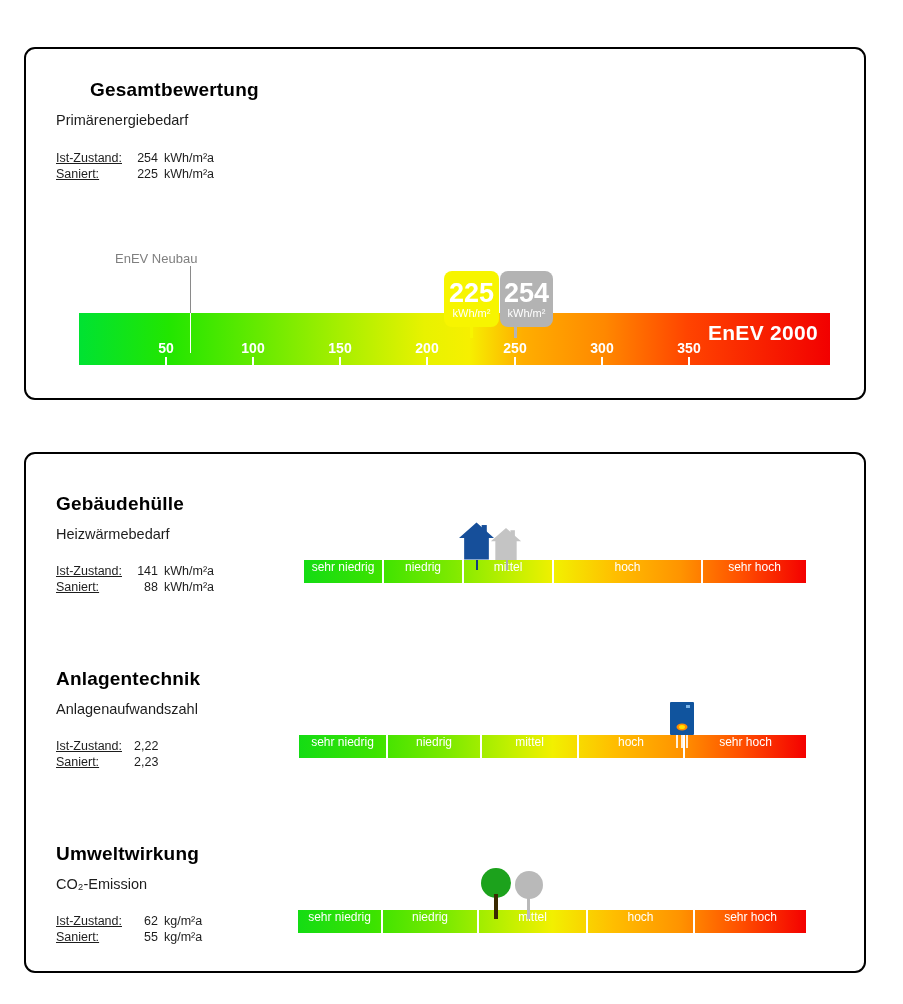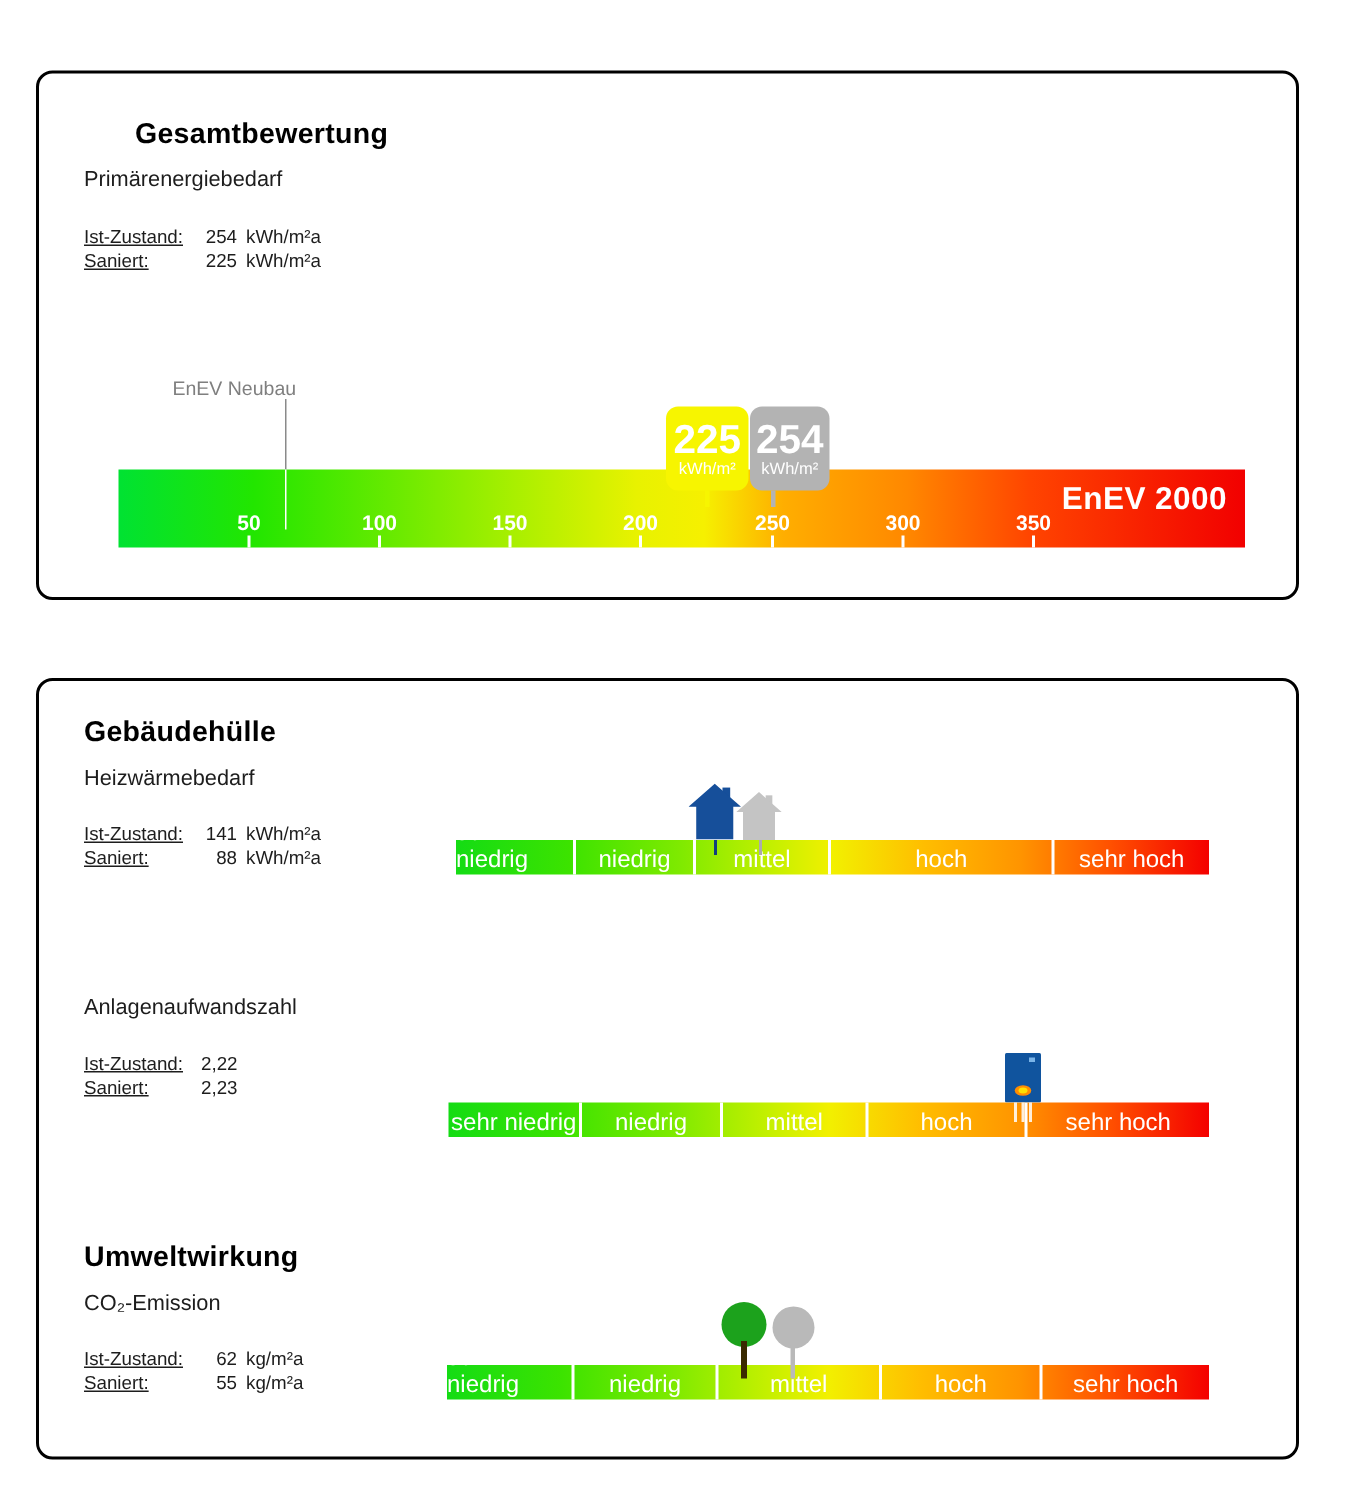--- a/index.html
+++ b/index.html
@@ -47,35 +47,35 @@
   }
   .badge-yellow{left:418px;width:55px;background:#f7f500;}
   .badge-gray{left:474px;width:53px;background:#b3b3b3;}
   .badge-num{font-size:27px;font-weight:bold;line-height:28px;}
   .badge-unit{font-size:11px;line-height:13px;}
   .badge-tick{position:absolute;top:278px;width:3px;height:11px;z-index:4;}
   .badge-tick.yellow{left:444px;background:#f7f500;}
   .badge-tick.gray{left:488px;background:#b3b3b3;}
 
   
-  .sec{position:absolute;left:30px;width:260px;}
+  .sec{position:absolute;left:30px;width:260px;margin-top:15px;}
   .sec .h2{font-size:19px;font-weight:bold;color:#000;margin:0;line-height:22px;letter-spacing:.2px;}
   .sec .sub{font-size:14.5px;color:#1d1d1d;margin-top:11px;}
   .sec .datarows2{font-size:12.5px;line-height:15.5px;margin-top:22px;color:#1d1d1d;}
 
   .classbar{
     position:absolute;height:23px;display:flex;
     background:linear-gradient(to right,
       #14dc14 0%, #3ce300 15%, #80ea00 30%, #c4f000 42%, #f2f000 50%,
       #ffbe00 62%, #ff9400 75%, #ff5000 87%, #f40000 100%);
   }
   .seg{
-    height:100%;display:flex;align-items:flex-end;justify-content:center;
+    height:100%;display:flex;align-items:flex-start;justify-content:center;
     border-right:2px solid #fff;box-sizing:border-box;
-    color:#fff;font-size:16px;
+    color:#fff;font-size:12px;
   }
   .seg:last-child{border-right:none;}
 
   .icon{position:absolute;z-index:2;}
   .ptr{position:absolute;z-index:3;}
   .circle{position:absolute;border-radius:50%;z-index:2;}
 </style>
 </head>
 <body>
 
@@ -172,20 +172,21 @@
       </div>
     <div class="seg" style="width:149px">
         <span>hoch</span>
       </div>
     <div class="seg" style="width:103px">
         <span>sehr hoch</span>
       </div>
   </div>
 
   <div class="sec" style="top:199px">
+    <div class="h2">Anlagentechnik</div>
     <div class="sub">Anlagenaufwandszahl</div>
     <div class="datarows2">
       <div class="datarow">
         <span class="dlabel">Ist-Zustand:</span>
         <span class="dval">2,22</span>
         <span class="dunit"></span>
       </div>
       <div class="datarow">
         <span class="dlabel">Saniert:</span>
         <span class="dval">2,23</span>

